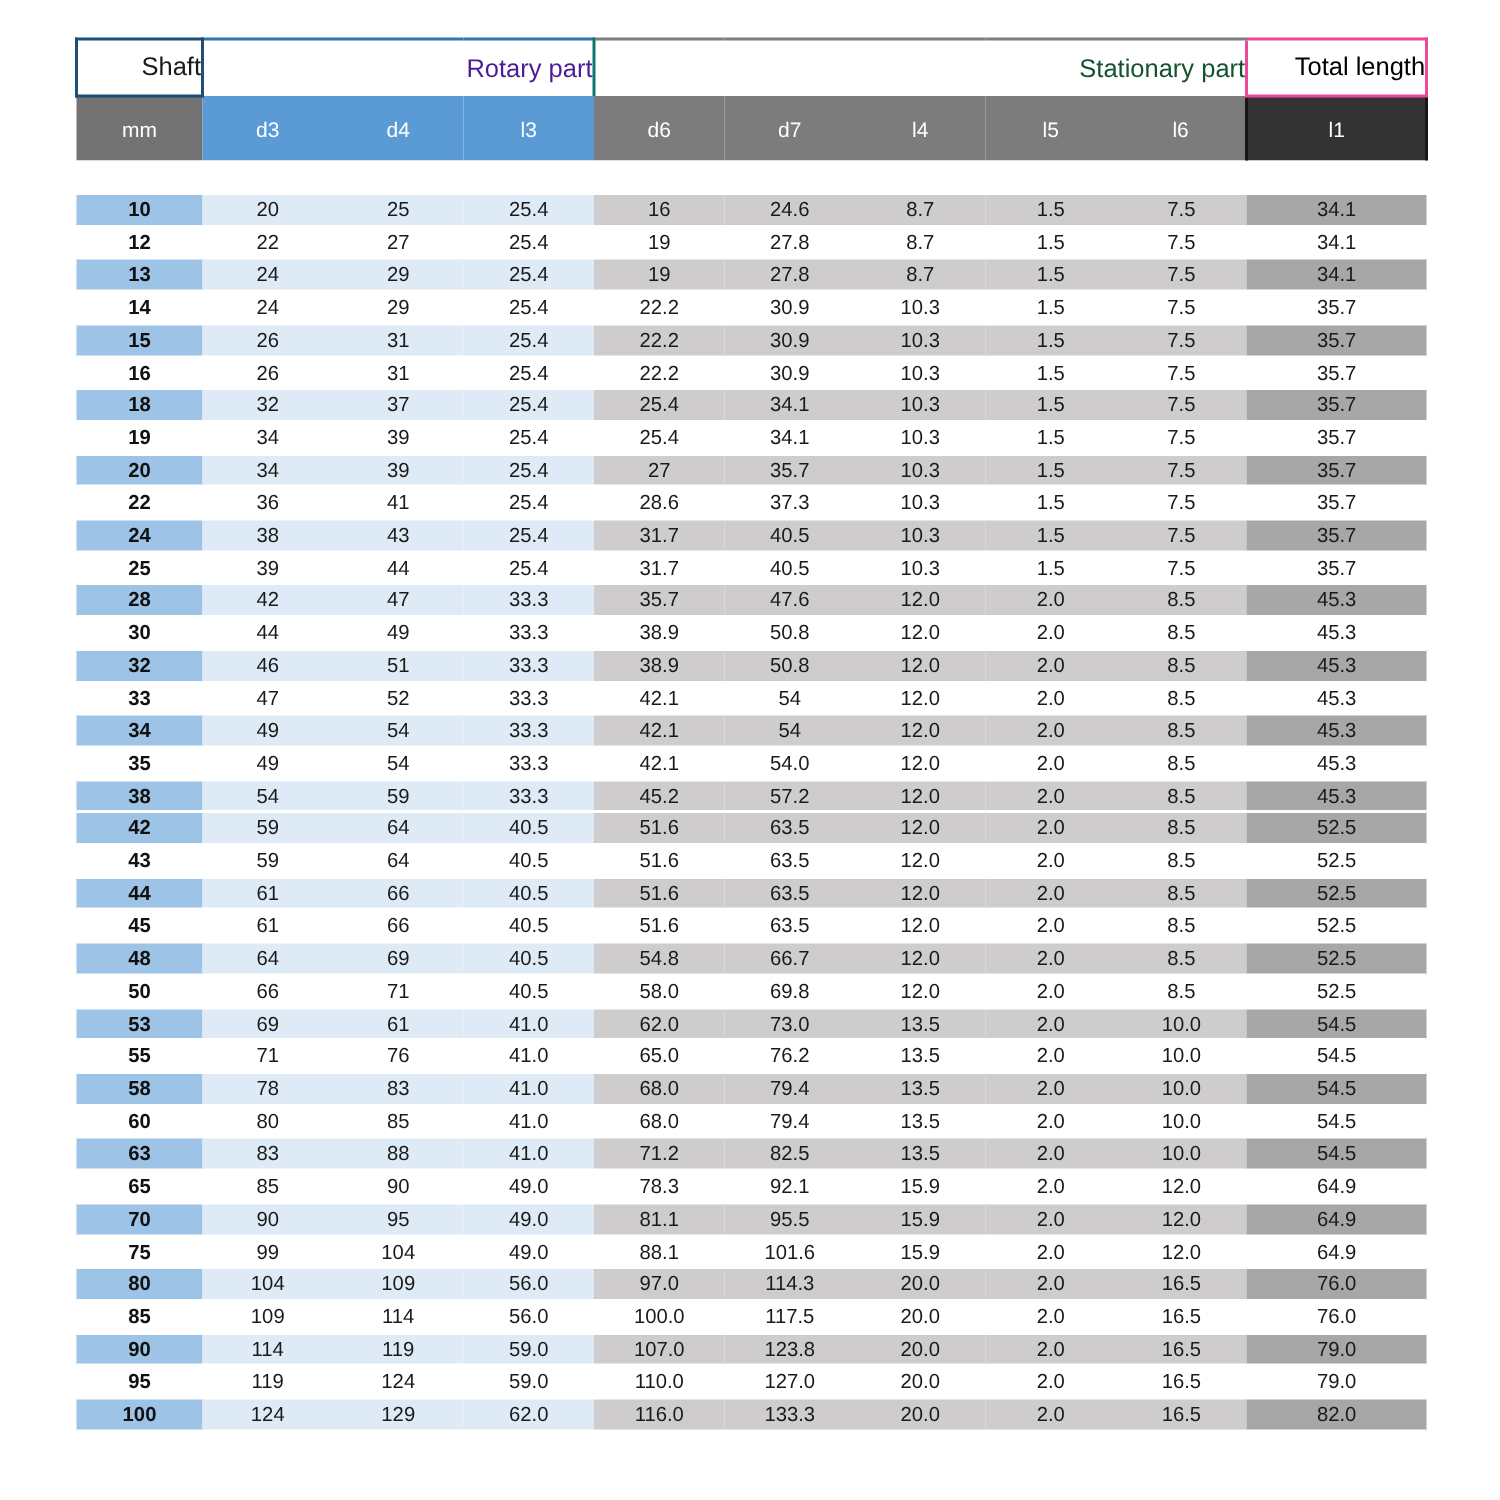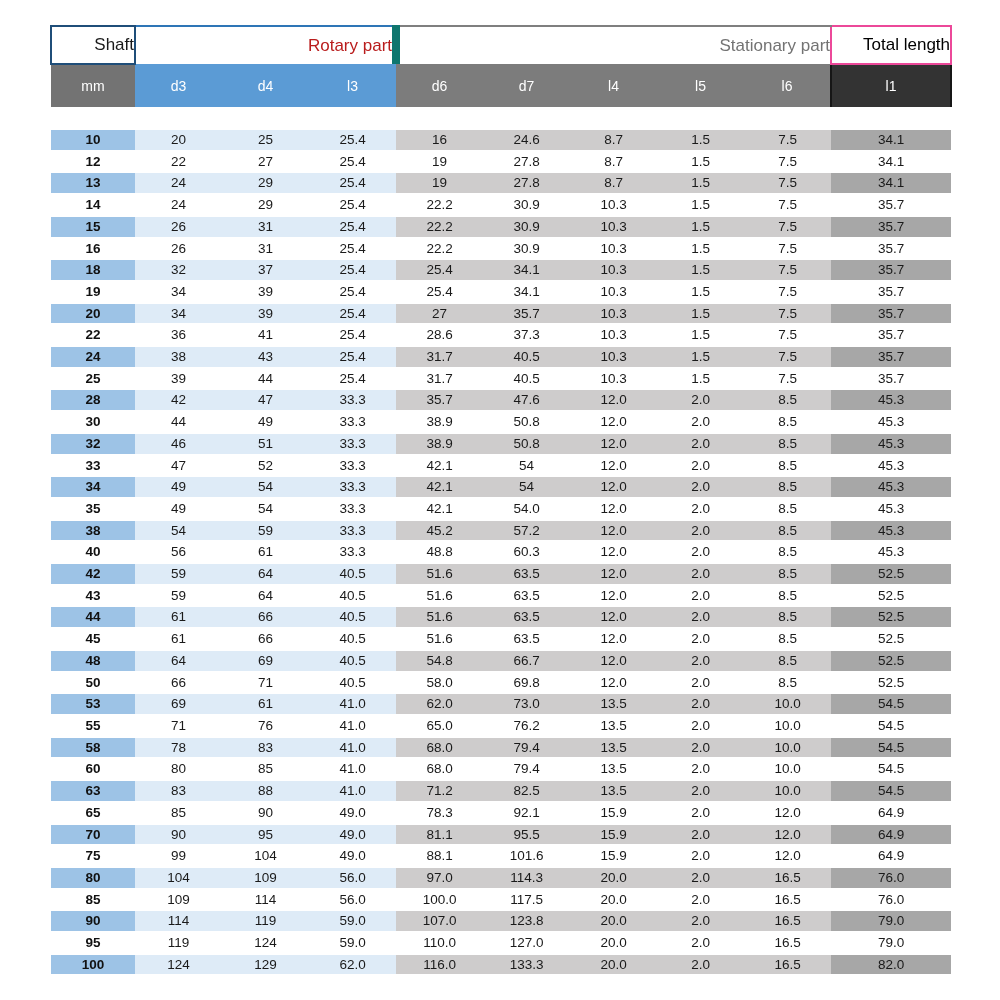--- a/index.html
+++ b/index.html
@@ -7,22 +7,22 @@
               font-family:"Liberation Sans", sans-serif; }
   .page { position:relative; width:1000px; height:1000px; background:#ffffff; overflow:hidden; }
 
   table.spec { position:absolute; left:50px; top:25px; width:900px;
                border-collapse:collapse; table-layout:fixed; }
   th, td { text-align:center; vertical-align:middle; padding:0; }
 
   
   .group-row th { height:38px; font-size:17px; font-weight:400; background:#ffffff;text-align:right; }
   .group-shaft      { border:2px solid #1F4E79; color:#1a1a1a; }
-  .group-rotary     { border-top:2px solid #2E75B6; border-right:8px solid #0f766e; color:#b91c1c; }
-  .group-stationary { border-top:2px solid #7F7F7F; color:#737373;margin-top:16px; }
+  .group-rotary     { border-top:2px solid #2E75B6; border-right:2px solid #0f766e; color:#4c1d95; }
+  .group-stationary { border-top:2px solid #7F7F7F; color:#14532d;margin-top:16px; }
   .group-total      { border:2px solid #ec4899; color:#000000; }
 
   
   .sub-row th { height:42px; font-size:14px; font-weight:400; color:#ffffff; line-height:42px; }
   .sub-mm     { background:#737373; font-weight:700; }
   .sub-rotary { background:#5B9BD5; }
   .sub-stat   { background:#7C7C7C; }
   .sub-total  { background:#333333; border-left:2px solid #161616; border-right:2px solid #161616; }
 
   
@@ -299,32 +299,20 @@
           <td class="c-rotary">54</td>
           <td class="c-rotary">59</td>
           <td class="c-rotary">33.3</td>
           <td class="c-stat">45.2</td>
           <td class="c-stat">57.2</td>
           <td class="c-stat">12.0</td>
           <td class="c-stat">2.0</td>
           <td class="c-stat">8.5</td>
           <td class="c-total">45.3</td>
         </tr>
-        <tr class="plain">
-          <td class="c-shaft">40</td>
-          <td class="c-rotary">56</td>
-          <td class="c-rotary">61</td>
-          <td class="c-rotary">33.3</td>
-          <td class="c-stat">48.8</td>
-          <td class="c-stat">60.3</td>
-          <td class="c-stat">12.0</td>
-          <td class="c-stat">2.0</td>
-          <td class="c-stat">8.5</td>
-          <td class="c-total">45.3</td>
-        </tr>
         <tr class="shaded">
           <td class="c-shaft">42</td>
           <td class="c-rotary">59</td>
           <td class="c-rotary">64</td>
           <td class="c-rotary">40.5</td>
           <td class="c-stat">51.6</td>
           <td class="c-stat">63.5</td>
           <td class="c-stat">12.0</td>
           <td class="c-stat">2.0</td>
           <td class="c-stat">8.5</td>

